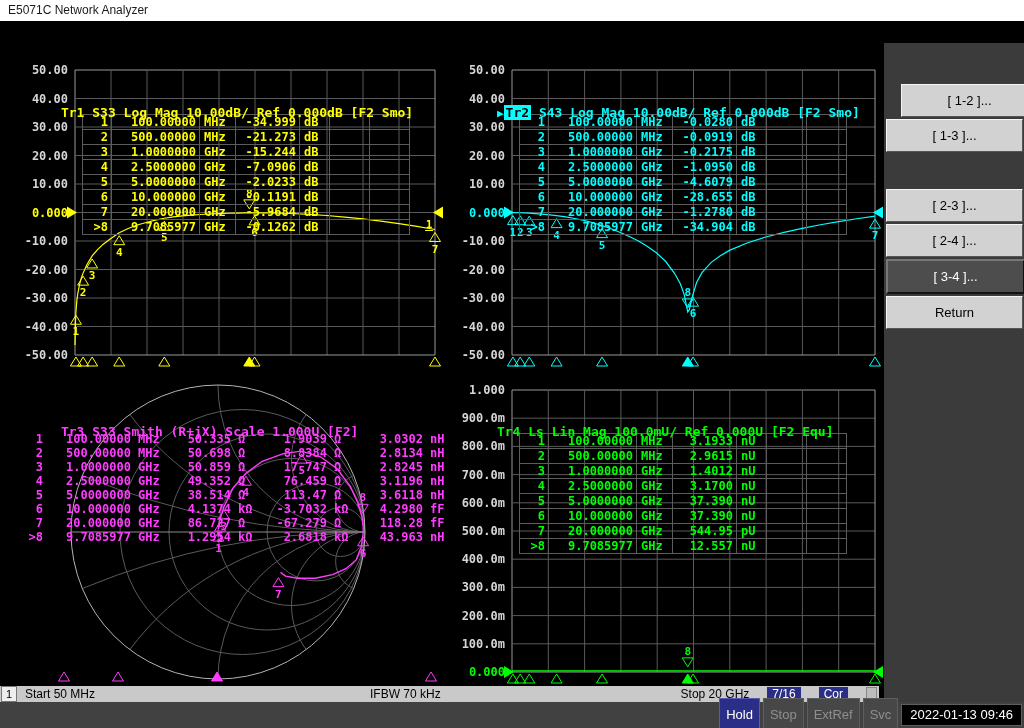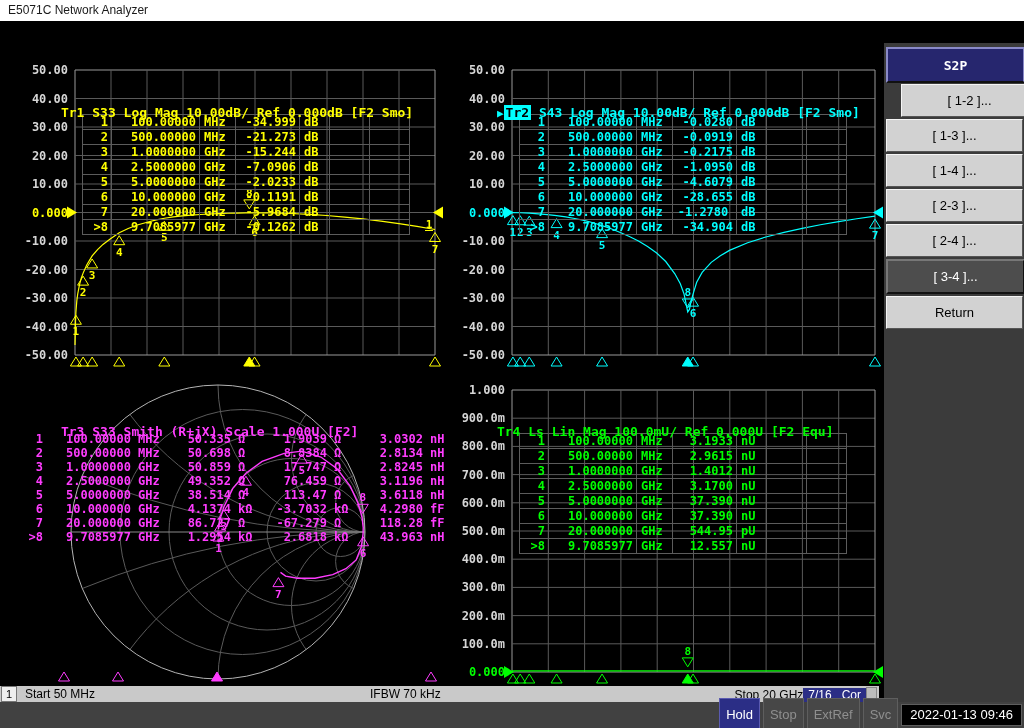--- a/index.html
+++ b/index.html
@@ -30,21 +30,21 @@
         border-top-color:#f5f5f5;border-left-color:#f5f5f5;color:#000;font-size:13px;
         display:flex;align-items:center;justify-content:center;cursor:pointer;}
   .skey.title{background:#26266e;color:#fff;border:2px solid #8a8ac8;border-bottom-color:#111;height:32px;}
   .skey.active{background:#4d4d4d;color:#fff;border:2px solid #111;border-top-color:#777;border-left-color:#777;}
   .statusbar{position:absolute;left:0;top:686px;width:879px;height:16px;background:#c9c9c9;color:#000;
              font-size:12px;z-index:6;display:flex;align-items:center;}
   .chanbox{width:14px;height:14px;background:#eee;border:1px solid #777;margin-left:1px;
            display:flex;align-items:center;justify-content:center;font-size:11px;}
   .statusbar .start{margin-left:8px;}
   .statusbar .ifbw{position:absolute;left:370px;}
-  .statusbar .right{position:absolute;right:2px;display:flex;align-items:flex-end;gap:0;margin-left:47px;}
+  .statusbar .right{position:absolute;right:2px;display:flex;align-items:center;gap:18px;margin-left:47px;}
   .badge{background:#2b2e86;color:#fff;padding:0 5px;font-size:12px;height:14px;line-height:14px;}
   .stub{width:9px;height:13px;background:#bdbdbd;border:1px solid #888;}
   .bottombar{position:absolute;left:0;top:702px;width:1024px;height:26px;background:#414141;z-index:6;
              display:flex;align-items:center;justify-content:flex-end;gap:3px;padding-right:2px;box-sizing:border-box;}
   .bbtn{height:18px;line-height:18px;padding:7px 6px;font-size:13px;background:#474747;
         border:1px solid #5e5e5e;border-bottom-color:#2a2a2a;color:#8f8f8f;}
   .bbtn.on{background:#2b2e86;color:#fff;border-color:#5a5ab0;}
   .datebox{height:20px;line-height:20px;background:#000;color:#fff;font-size:13px;padding:0 8px;
            border:1px solid #5e5e5e;}
 </style>
@@ -418,21 +418,21 @@
           <div class="cell l" style="width: 36px;">GHz</div>
           <div class="cell r" style="width: 64px;">-28.655</div>
           <div class="cell l" style="width: 30px;">dB</div>
           <div class="cell r" style="width: 40px;"></div>
           <div class="cell l" style="width: 40px;"></div>
         </div>
         <div class="row">
           <div class="cell r" style="width: 30px;">7</div>
           <div class="cell r" style="width: 88px;">20.000000</div>
           <div class="cell l" style="width: 36px;">GHz</div>
-          <div class="cell r" style="width: 64px; text-align: center;">-1.2780</div>
+          <div class="cell r" style="width: 64px;">-1.2780</div>
           <div class="cell l" style="width: 30px;">dB</div>
           <div class="cell r" style="width: 40px;"></div>
           <div class="cell l" style="width: 40px;"></div>
         </div>
         <div class="row">
           <div class="cell r" style="width: 30px;">&gt;8</div>
           <div class="cell r" style="width: 88px;">9.7085977</div>
           <div class="cell l" style="width: 36px;">GHz</div>
           <div class="cell r" style="width: 64px;">-34.904</div>
           <div class="cell l" style="width: 30px;">dB</div>
@@ -600,24 +600,22 @@
           <div class="cell l" style="width: 36px;">GHz</div>
           <div class="cell r" style="width: 64px;">12.557</div>
           <div class="cell l" style="width: 30px;">nU</div>
           <div class="cell r" style="width: 40px;"></div>
           <div class="cell l" style="width: 40px;"></div>
         </div>
       </div>
   </div>
 
   <div class="sidebar">
-    <div class="skey title mono" style="top:4px;">S2P</div>
     <div class="skey" style="top:41px;margin-left:15px;">[ 1-2 ]...</div>
     <div class="skey" style="top:76px;">[ 1-3 ]...</div>
-    <div class="skey" style="top:111px;">[ 1-4 ]...</div>
     <div class="skey" style="top:146px;">[ 2-3 ]...</div>
     <div class="skey" style="top:181px;">[ 2-4 ]...</div>
     <div class="skey active" style="top:216px;">[ 3-4 ]...</div>
     <div class="skey" style="top:253px;">Return</div>
   </div>
 
   <div class="statusbar">
     <div class="chanbox">1</div>
     <span class="start">Start 50 MHz</span>
     <span class="ifbw">IFBW 70 kHz</span>

